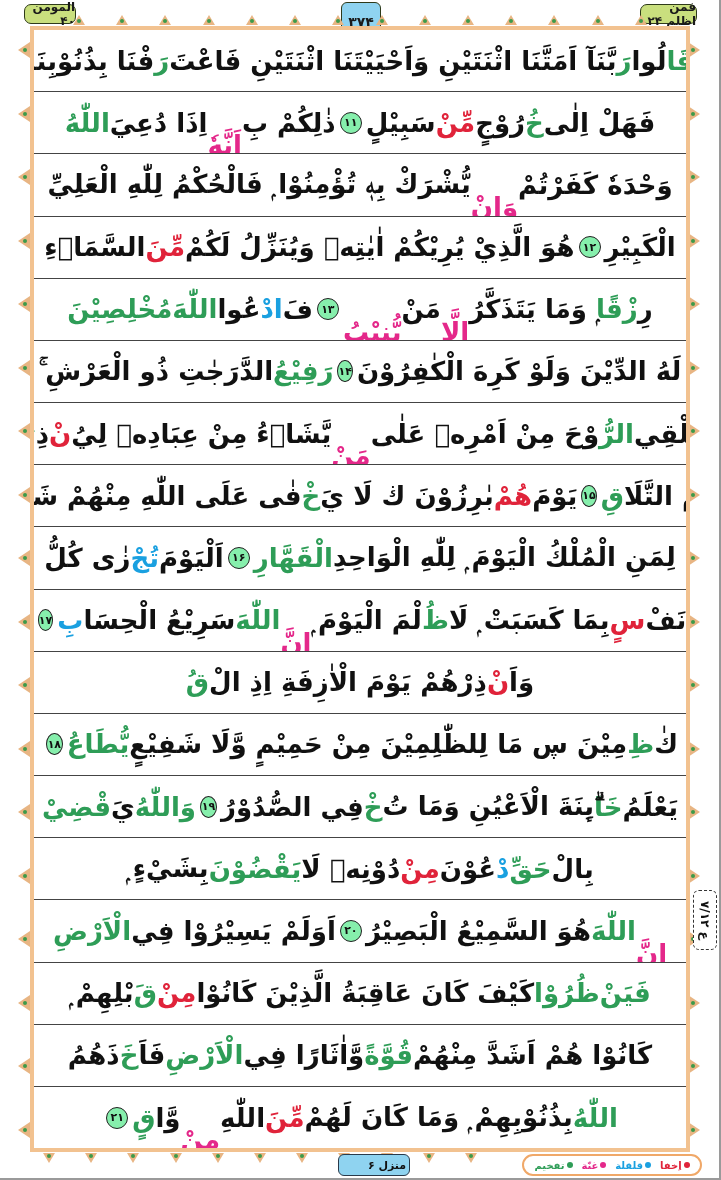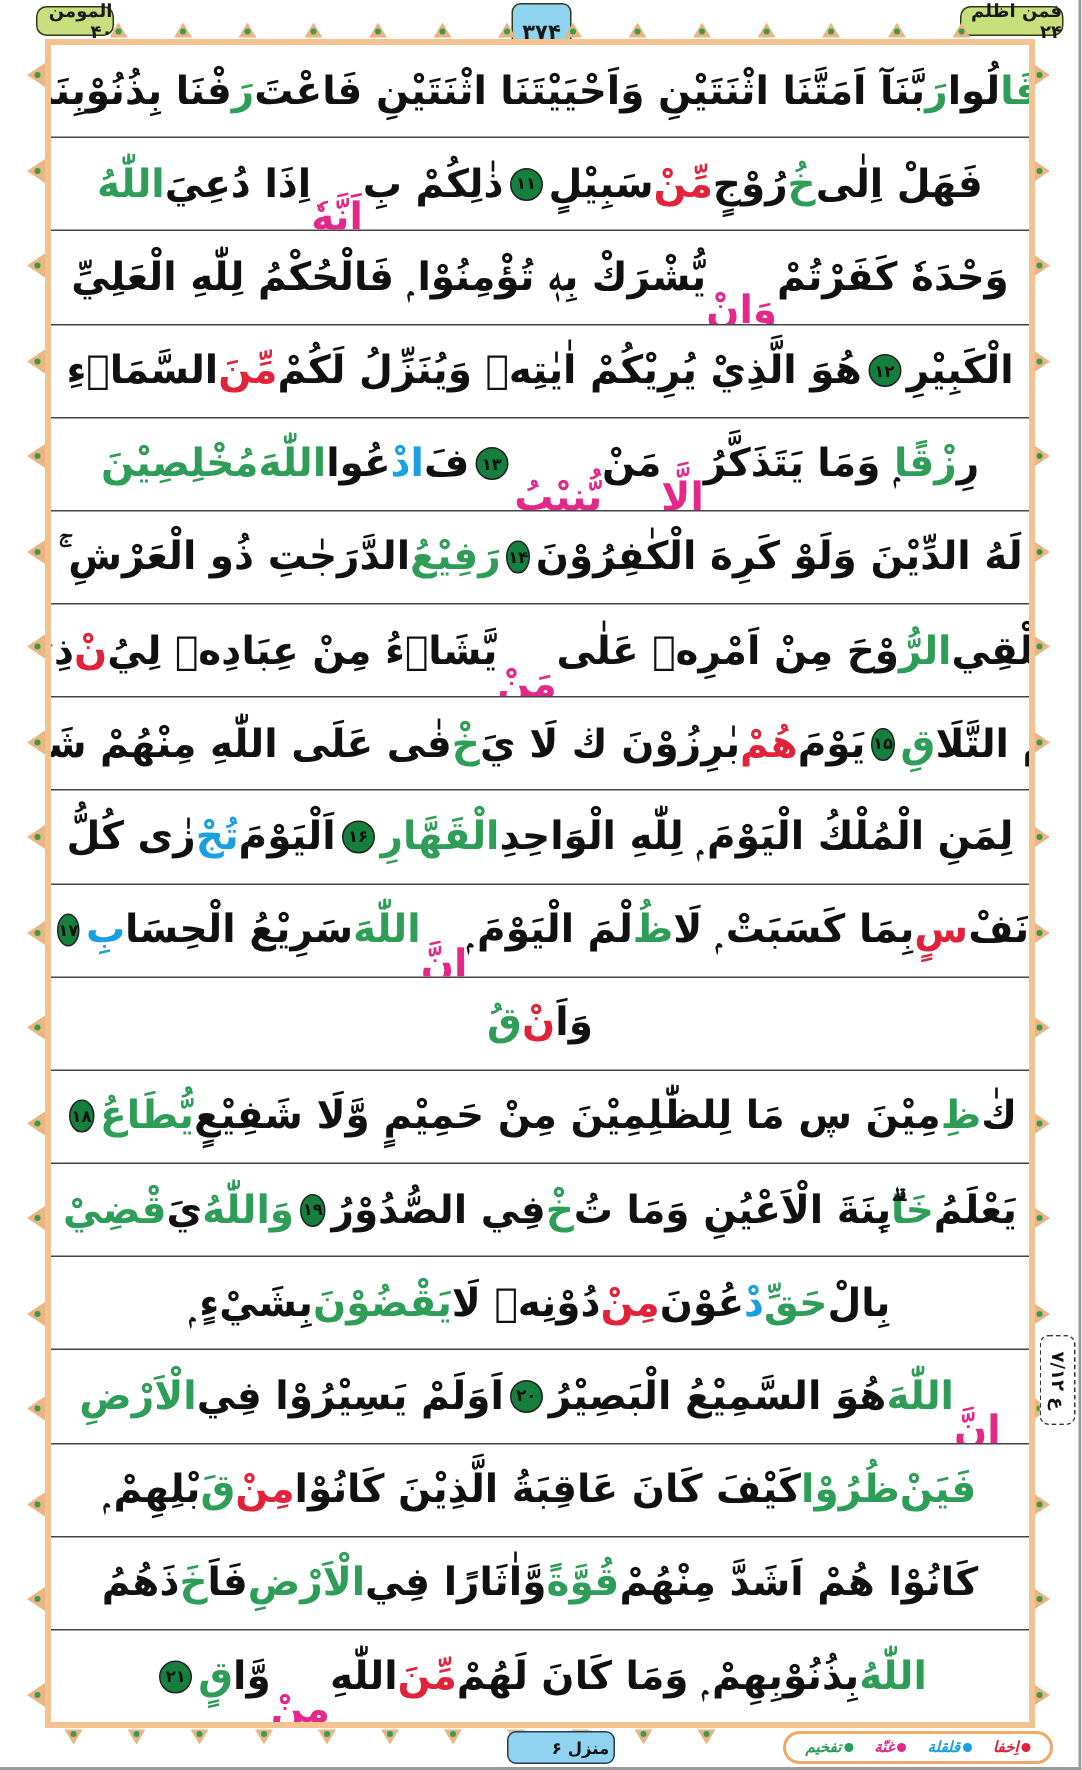--- a/index.html
+++ b/index.html
@@ -5,21 +5,21 @@
   * { box-sizing: border-box; margin: 0; padding: 0; }
   html, body { width: 721px; height: 1180px; background: #ffffff; overflow: hidden; }
   body { position: relative; font-family: "DejaVu Sans", sans-serif; }
 
   .page { position: absolute; left: 0; top: 0; width: 721px; height: 1180px; background: #fff; border-right: 2px solid #9a9a9a; border-bottom: 2px solid #9a9a9a; }
 
   
   .header { position: absolute; left: 0; top: 0; width: 721px; height: 28px; }
   .pill { position: absolute; top: 4px; height: 20px; border-radius: 7px; border: 1.5px solid #2e3a1a; display: flex; align-items: center; justify-content: center; font-size: 12px; font-weight: bold; color: #1a1a1a; direction: rtl; }
   .pill.surah { left: 24px; width: 52px; background: #c9df7e; }
-  .pill.para { left: 640px; width: 69px; background: #c9df7e; }
+  .pill.para { left: 640px; width: 57px; background: #c9df7e; }
   .pill.pagenum { left: 341px; width: 40px; height: 40px; top: 2px; background: #8fd3f0; font-size: 14px; border-radius: 6px; }
 
   
   .motif-row { position: absolute; left: 70px; width: 580px; height: 14px; display: flex; justify-content: space-between; }
   .motif-row.top { top: 14px; }
   .motif-row.bottom { top: 1152px; left: 40px; width: 440px; }
   .motif { width: 18px; height: 12px; position: relative; }
   .motif.up::before { content: ""; position: absolute; left: 3px; top: 1px; border-left: 6px solid transparent; border-right: 6px solid transparent; border-bottom: 10px solid #e8b583; }
   .motif.up::after { content: ""; position: absolute; left: 7px; top: 5px; width: 4px; height: 4px; background: #3c9a4a; border-radius: 50%; }
   .motif.down::before { content: ""; position: absolute; left: 3px; top: 1px; border-left: 6px solid transparent; border-right: 6px solid transparent; border-top: 10px solid #e8b583; }
@@ -37,29 +37,29 @@
   
   .frame { position: absolute; left: 30px; top: 26px; width: 660px; height: 1126px; border: 4px solid #f2c290; background: #fff; }
   .lines { position: absolute; left: 0; top: 0; width: 652px; height: 1118px; display: flex; flex-direction: column; }
   .qline { flex: 1; border-bottom: 1.5px solid #444; display: flex; align-items: center; justify-content: center; direction: rtl; font-family: "DejaVu Sans", sans-serif; font-weight: bold; font-size: 26px; color: #111; padding: 0 8px; white-space: nowrap; overflow: hidden; letter-spacing: 0.5px; }
   .qline:last-child { border-bottom: none; }
 
   .g { color: #2e9d57; }
   .r { color: #e0233a; }
   .p { color: #e4288a; margin-top: 45px; }
   .b { color: #1aa0e0; }
-  .ayah { display: inline-flex; align-items: center; justify-content: center; width: 22px; height: 22px; border-radius: 50%; border: 1.5px solid #222; background: #15803d; font-size: 11px; margin: 0 4px; color: #111; vertical-align: middle; }
+  .ayah { display: inline-flex; align-items: center; justify-content: center; width: 22px; height: 22px; border-radius: 50%; border: 1.5px solid #222; background: #86efac; font-size: 11px; margin: 0 4px; color: #111; vertical-align: middle; }
 
   
   .ruku { position: absolute; left: 693px; top: 890px; width: 24px; height: 60px; border: 1.5px dashed #333; border-radius: 6px; background: #fff; writing-mode: vertical-rl; font-size: 12px; font-weight: bold; display: flex; align-items: center; justify-content: center; color: #111; }
 
   
   .manzil { position: absolute; left: 338px; top: 1154px; width: 72px; height: 22px; border: 1.5px solid #2a3a4a; border-radius: 6px; background: #8fd3f0; font-size: 11px; font-weight: bold; display: flex; align-items: center; justify-content: center; direction: rtl; color: #111; padding-left: 26px; }
   .legend { position: absolute; left: 522px; top: 1154px; width: 180px; height: 22px; border: 2px solid #f0a868; border-radius: 12px; background: #fff; display: flex; align-items: center; justify-content: space-around; direction: rtl; padding: 0 6px; font-size: 10px; font-weight: bold; }
-  .legend-item { display: flex; align-items: center; gap: 2px; font-style: italic; }
+  .legend-item { display: flex; align-items: center; gap: 2px; }
   .legend-dot { width: 6px; height: 6px; border-radius: 50%; display: inline-block; }
 </style>
 </head>
 <body>
 
 <div class="page">
 
   <div class="header">
     <div class="pill surah">المومن ۴۰</div>
     <div class="pill pagenum">۳۷۴</div>
@@ -214,20 +214,21 @@
           <span>لْمَ الْيَوْمَ ۭ </span>
           <span class="p">اِنَّ</span>
           <span class="g"> اللّٰهَ</span>
           <span> سَرِيْعُ الْحِسَا</span>
           <span class="b">بِ</span>
           <span class="ayah">۱۷</span>
         </div>
         <div class="qline">
           <span>وَاَ</span>
           <span class="r">نْ</span>
+          <span>ذِرْهُمْ يَوْمَ الْاٰزِفَةِ اِذِ الْ</span>
           <span class="g">قُ</span>
         </div>
         <div class="qline">
           <span>كٰ</span>
           <span class="g">ظِ</span>
           <span>مِيْنَ ڛ مَا لِلظّٰلِمِيْنَ مِنْ حَمِيْمٍ وَّلَا شَفِيْعٍ </span>
           <span class="g">يُّطَاعُ</span>
           <span class="ayah">۱۸</span>
         </div>
         <div class="qline">

